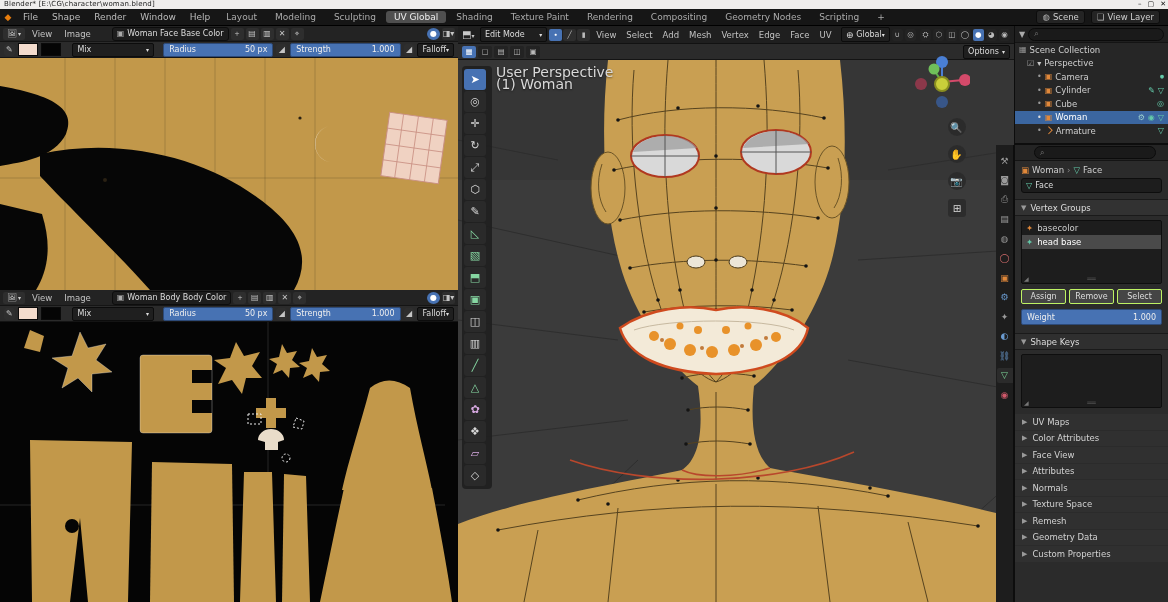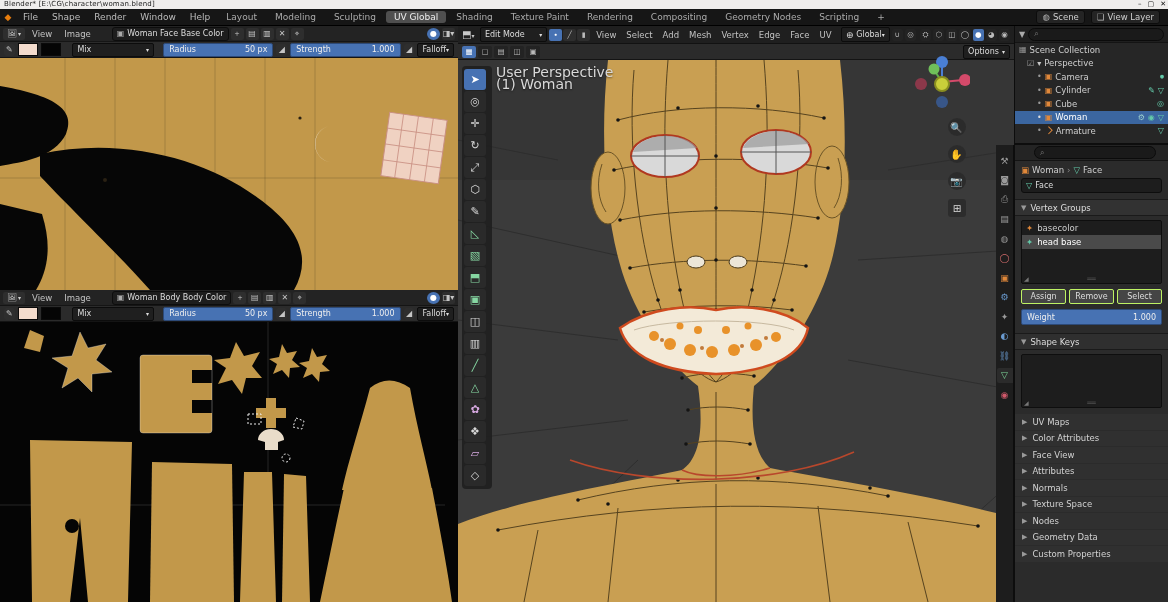--- a/index.html
+++ b/index.html
@@ -676,21 +676,21 @@
         <div class="cpanel">
             <span class="carat">▶</span>
             <span>Normals</span>
           </div>
         <div class="cpanel">
             <span class="carat">▶</span>
             <span>Texture Space</span>
           </div>
         <div class="cpanel">
             <span class="carat">▶</span>
-            <span>Nodes</span>
+            <span>Remesh</span>
           </div>
         <div class="cpanel">
             <span class="carat">▶</span>
             <span>Geometry Data</span>
           </div>
         <div class="cpanel">
             <span class="carat">▶</span>
             <span>Custom Properties</span>
           </div>
       </div>

